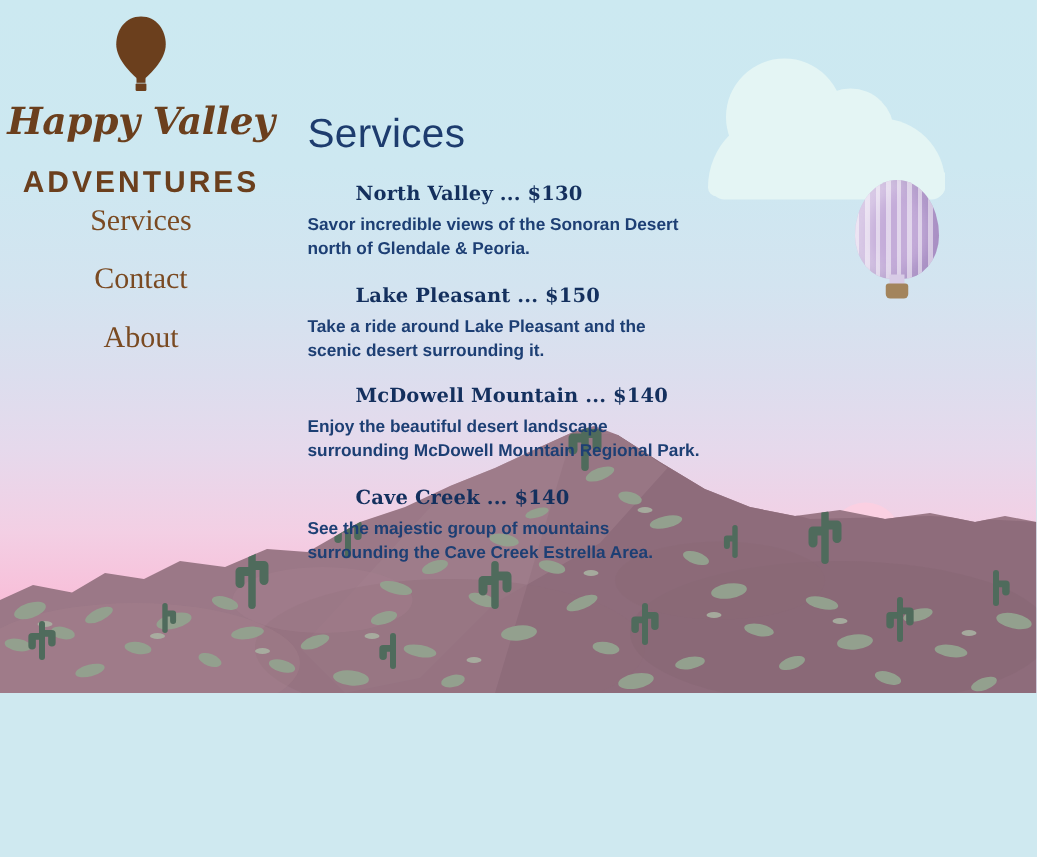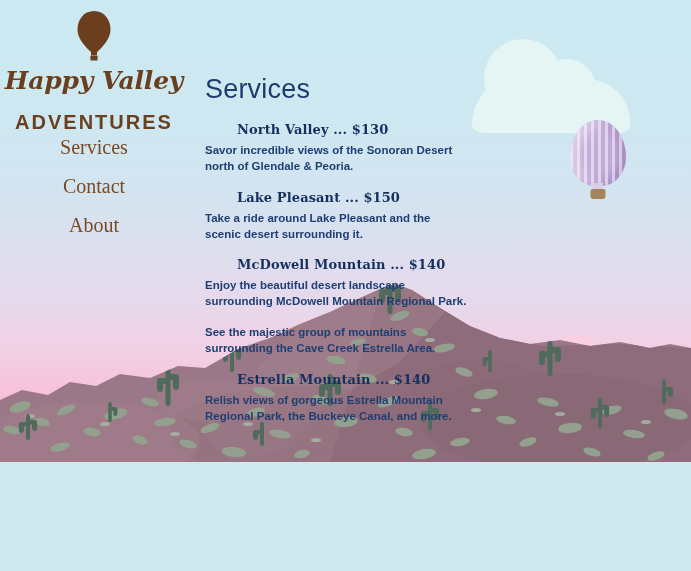--- a/index.html
+++ b/index.html
@@ -472,22 +472,19 @@
       </div>
       <div class="svc">
         <h3>Lake Pleasant ... $150</h3>
         <p>Take a ride around Lake Pleasant and the scenic desert surrounding it.</p>
       </div>
       <div class="svc">
         <h3>McDowell Mountain ... $140</h3>
         <p>Enjoy the beautiful desert landscape surrounding McDowell Mountain Regional Park.</p>
       </div>
       <div class="svc">
+        <h3>Cave Creek ... $140</h3>
         <p>See the majestic group of mountains surrounding the Cave Creek Estrella Area.</p>
       </div>
-      <div class="svc">
-        <h3>Estrella Mountain ... $140</h3>
-        <p>Relish views of gorgeous Estrella Mountain Regional Park, the Buckeye Canal, and more.</p>
-      </div>
     </main>
 
   </div>
 </div>
 
 </body></html>

